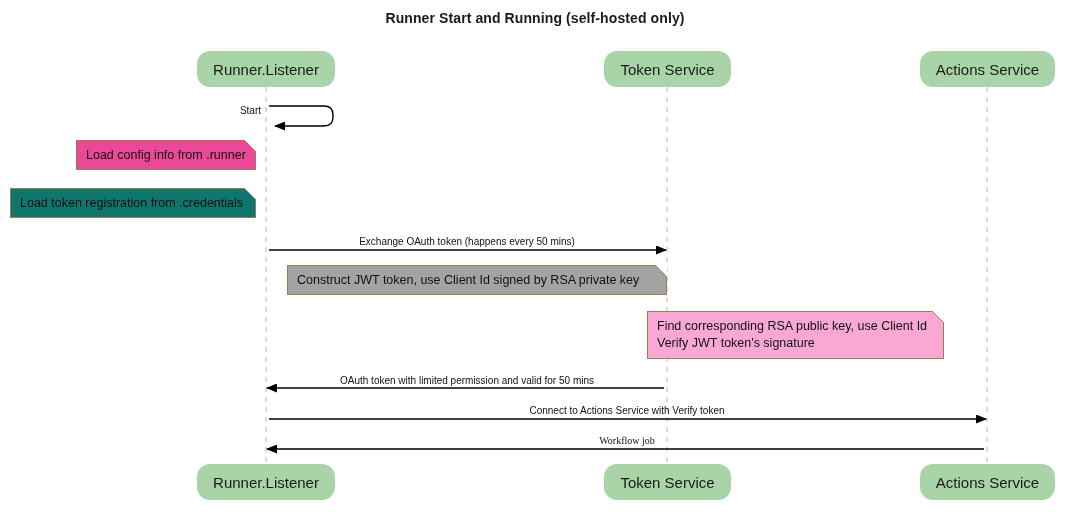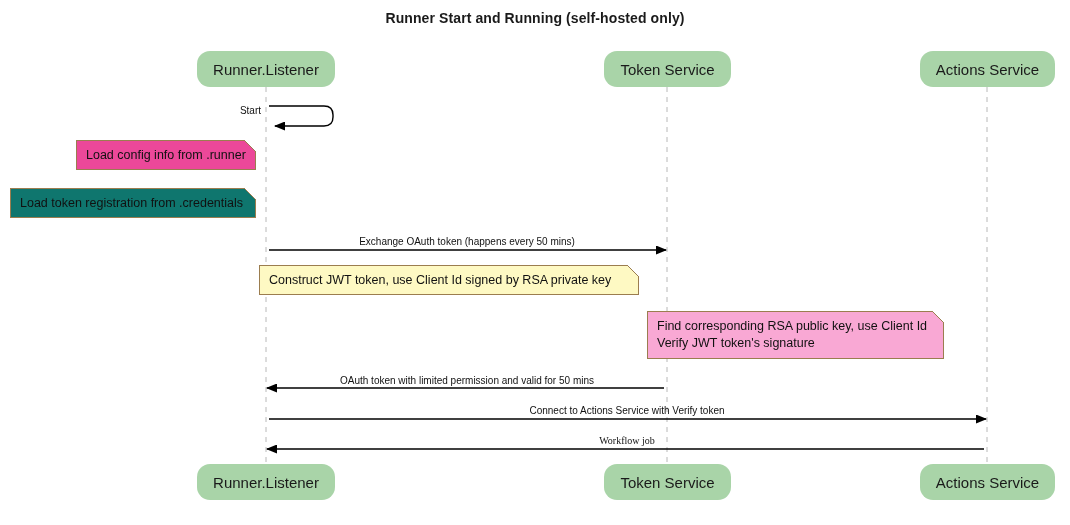--- a/index.html
+++ b/index.html
@@ -126,21 +126,21 @@
       <div class="note" style="left: 76px; top: 140px; width: 180px; height: 30px; background: #ec4899; border-color: rgb(155, 125, 79);"><span>Load config info from .runner</span><span style="position: absolute; top: -1px; right: -1px; width: 12px; height: 12px;"><svg width="13" height="13" style="display:block">
             <path d="M0,0 L12,12 L12,0 z" fill="#ffffff" stroke="none"></path>
             <path d="M0,0 L12,12" stroke="#9b7d4f" stroke-width="1" fill="none"></path>
             <path d="M0,0 L0,0" stroke="none"></path>
           </svg></span></div>
       <div class="note" style="left: 10px; top: 188px; width: 246px; height: 30px; background: #0f766e; border-color: rgb(155, 125, 79);"><span>Load token registration from .credentials</span><span style="position: absolute; top: -1px; right: -1px; width: 12px; height: 12px;"><svg width="13" height="13" style="display:block">
             <path d="M0,0 L12,12 L12,0 z" fill="#ffffff" stroke="none"></path>
             <path d="M0,0 L12,12" stroke="#9b7d4f" stroke-width="1" fill="none"></path>
             <path d="M0,0 L0,0" stroke="none"></path>
           </svg></span></div>
-      <div class="note" style="left: 259px; top: 265px; width: 380px; height: 30px; background: #fef9c3; border-color: rgb(155, 125, 79);"><span>Construct JWT token, use Client Id signed by RSA private key</span><span style="position: absolute; top: -1px; right: -1px; width: 12px; height: 12px;"><svg width="13" height="13" style="display:block">
+      <div class="note" style="left: 287px; top: 265px; width: 380px; height: 30px; background: #a3a3a3; border-color: rgb(155, 125, 79);"><span>Construct JWT token, use Client Id signed by RSA private key</span><span style="position: absolute; top: -1px; right: -1px; width: 12px; height: 12px;"><svg width="13" height="13" style="display:block">
             <path d="M0,0 L12,12 L12,0 z" fill="#ffffff" stroke="none"></path>
             <path d="M0,0 L12,12" stroke="#9b7d4f" stroke-width="1" fill="none"></path>
             <path d="M0,0 L0,0" stroke="none"></path>
           </svg></span></div>
       <div class="note" style="left: 647px; top: 311px; width: 297px; height: 48px; background: #f9a8d4; border-color: rgb(155, 125, 79);"><span>Find corresponding RSA public key, use Client Id
 Verify JWT token's signature</span><span style="position: absolute; top: -1px; right: -1px; width: 12px; height: 12px;"><svg width="13" height="13" style="display:block">
             <path d="M0,0 L12,12 L12,0 z" fill="#ffffff" stroke="none"></path>
             <path d="M0,0 L12,12" stroke="#9b7d4f" stroke-width="1" fill="none"></path>
             <path d="M0,0 L0,0" stroke="none"></path>
           </svg></span></div>

